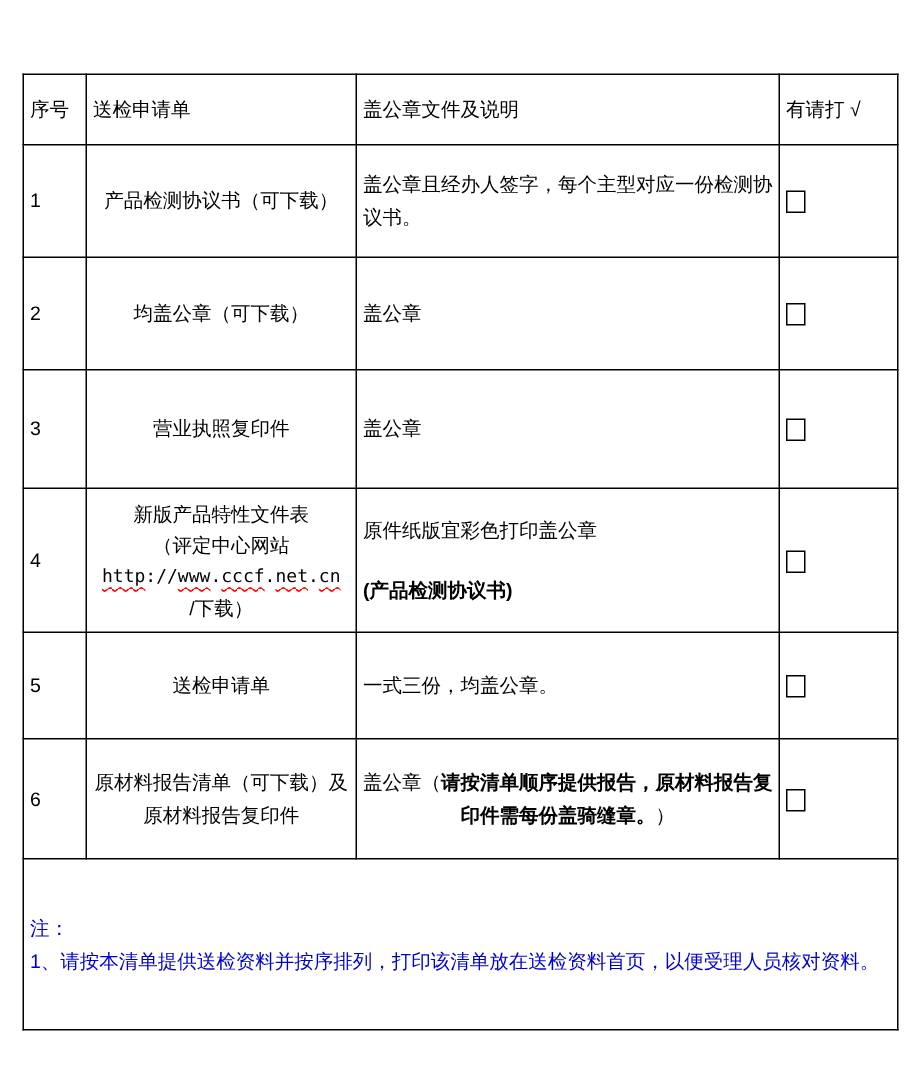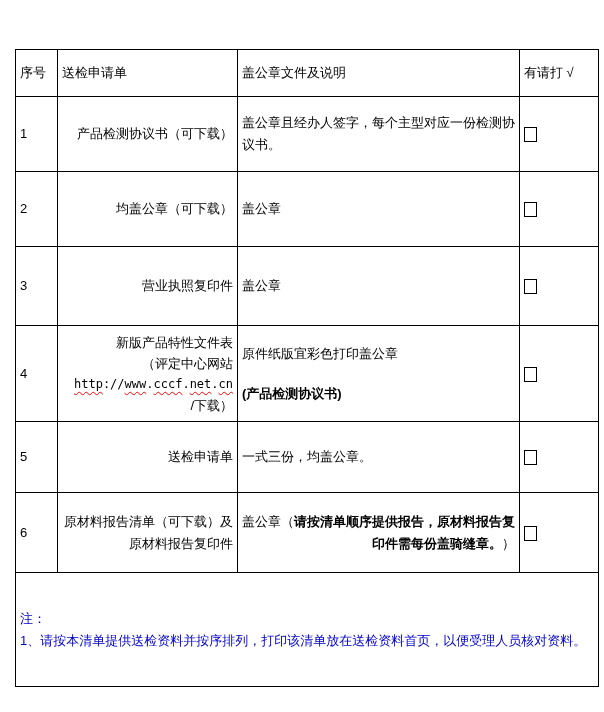--- a/index.html
+++ b/index.html
@@ -36,21 +36,21 @@
   col.c4{width:79px}
   tr.h-head{height:47px}
   tr.h-r1{height:75px}
   tr.h-r2{height:75px}
   tr.h-r3{height:79px}
   tr.h-r4{height:96px}
   tr.h-r5{height:71px}
   tr.h-r6{height:80px}
   tr.h-note{height:114px}
   .cc{text-align:left}
-  .cl{text-align:right;padding-left:6px;padding-right:5px}
+  .cl{text-align:center;padding-left:6px;padding-right:5px}
   .name4 div{line-height:21px}
   .url{
     font-family:"DejaVu Sans Mono",monospace;
     font-size:12px;
     white-space:nowrap;
   }
   .sq{
     text-decoration-line:underline;
     text-decoration-style:wavy;
     text-decoration-color:#FF0000;

